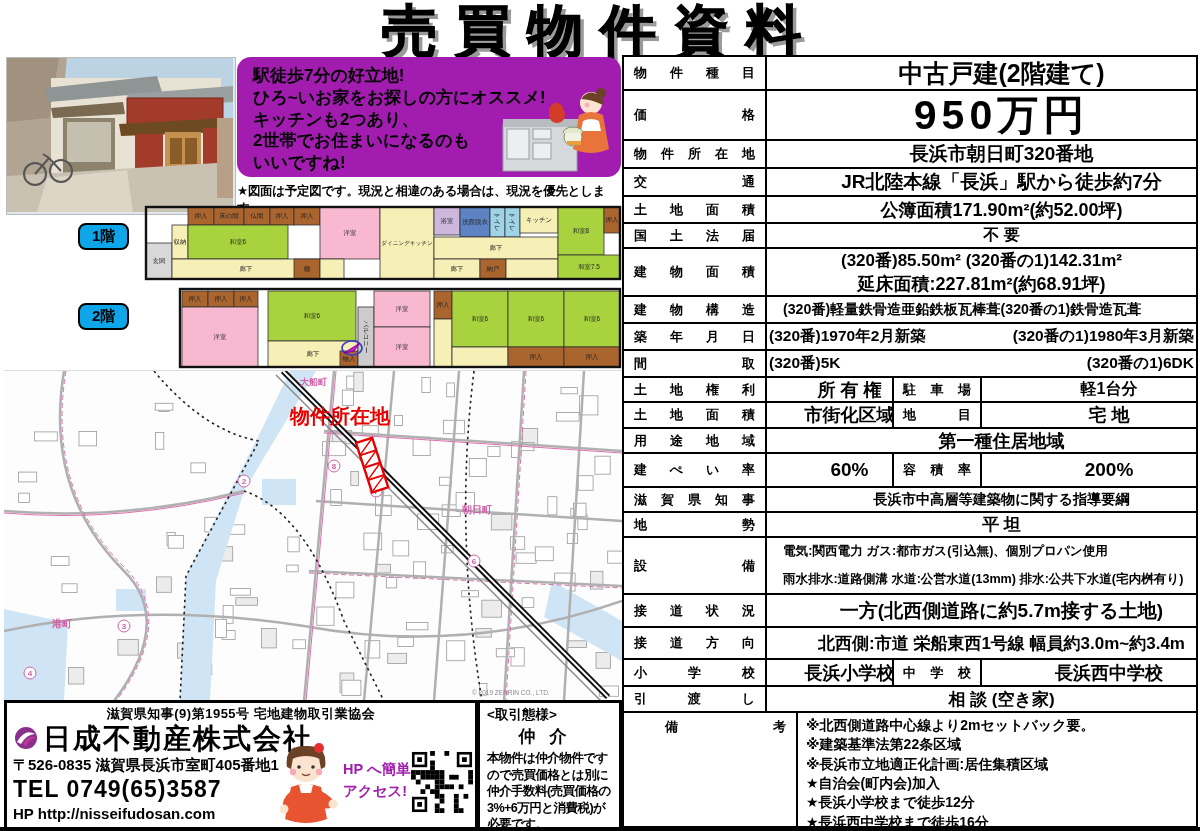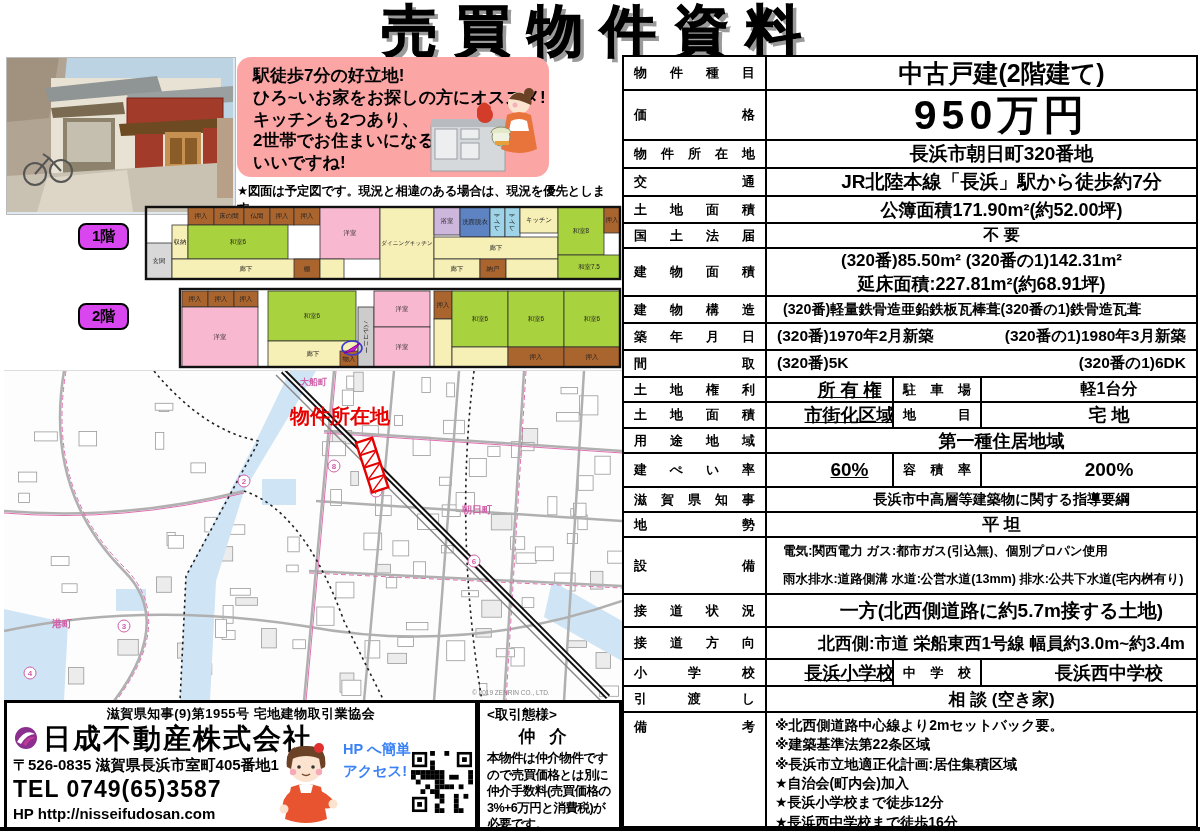--- a/index.html
+++ b/index.html
@@ -6,65 +6,65 @@
   body{width:1200px;height:831px;position:relative;overflow:hidden;
        font-family:"Liberation Sans","DejaVu Sans",sans-serif;color:#000;}
   .sheet{position:absolute;inset:0;}
   
   .title{position:absolute;left:0;top:-6px;width:1200px;text-align:center;
          font-size:56px;font-weight:bold;letter-spacing:0.30em;
          text-shadow:4px 4px 0 #9a9a9a;-webkit-text-stroke:1px #000;}
   
   .leftcol{position:absolute;left:4px;top:55px;width:618px;height:776px;}
   .photo{position:absolute;left:2px;top:2px;width:228px;height:156px;border:1px solid #bbb;background:#dfe8ee;}
-  .pinkbox{position:absolute;left:233px;top:2px;width:312px;height:120px;background:#fca5a5;border-radius:14px;}
+  .pinkbox{position:absolute;left:233px;top:2px;width:384px;height:120px;background:#a21caf;border-radius:14px;}
   .pinkbox .ptxt{position:absolute;left:16px;top:8px;font-size:17px;font-weight:bold;line-height:1.28;}
   .pinkbox svg{position:absolute;right:4px;bottom:2px;}
   .fignote{position:absolute;left:233px;top:128px;width:388px;font-size:12.5px;font-weight:bold;letter-spacing:-0.3px;}
-  .floorlabel{position:absolute;border:2px solid #000;border-radius:8px;background:#d946ef;
+  .floorlabel{position:absolute;border:2px solid #000;border-radius:8px;background:#0ea5e9;
               font-size:15px;font-weight:bold;padding:2px 12px;}
   .fl1{left:74px;top:168px;} .fl2{left:74px;top:248px;}
   .fpwrap{position:absolute;left:140px;top:148px;width:478px;height:170px;}
   .compass{position:absolute;left:336px;top:282px;}
   .map{position:absolute;left:0px;top:315px;width:618px;height:330px;background:#fefefe;border-top:1px solid #ddd;}
   
   .bottomstrip{position:absolute;left:0;top:645px;width:618px;height:131px;display:flex;}
   .companybox{position:relative;width:474px;height:100%;border:3px solid #000;box-sizing:border-box;background:#fff;}
   .dealbox{position:relative;flex:1;height:100%;border:3px solid #000;border-left:2px solid #000;box-sizing:border-box;background:#fff;padding:3px 7px;}
   .license{text-align:center;font-size:13px;font-weight:bold;margin-top:2px;letter-spacing:0.5px;}
   .cname-row{display:flex;align-items:center;margin:0 0 0 4px;height:32px;}
   .cname{font-size:28px;font-weight:bold;letter-spacing:2px;margin-left:2px;}
   .caddr{font-size:15px;font-weight:bold;margin-left:6px;margin-top:1px;}
   .ctel{font-size:23px;font-weight:bold;margin-left:6px;letter-spacing:1px;margin-top:1px;}
   .chp,.cmail{font-size:15px;font-weight:bold;margin-left:6px;margin-top:2px;}
   .girl{position:absolute;left:266px;top:38px;}
-  .hpaccess{position:absolute;left:336px;top:36px;width:80px;color:#3b82f6;font-size:14.5px;font-weight:bold;line-height:1.5;}
+  .hpaccess{position:absolute;left:336px;top:56px;width:80px;color:#a21caf;font-size:14.5px;font-weight:bold;line-height:1.5;}
   .qr{position:absolute;left:404px;top:48px;}
   .deal-h{font-size:13.5px;font-weight:bold;}
   .deal-type{text-align:center;font-size:17px;font-weight:bold;letter-spacing:14px;margin:1px 0 2px 0;}
   .deal-body{font-size:12.6px;font-weight:bold;line-height:1.32;letter-spacing:-0.6px;}
   
   .rtable{position:absolute;left:622px;top:55px;width:576px;height:773px;border:2px solid #000;box-sizing:border-box;background:#fff;}
   .trow{display:flex;border-bottom:2px solid #000;box-sizing:border-box;align-items:stretch;}
   .trow:last-child{border-bottom:none;}
   .lblc{width:143px;min-width:143px;border-right:2px solid #000;box-sizing:border-box;
         display:flex;align-items:center;padding:0 10px;}
   .lblc span{display:block;width:100%;font-size:13px;font-weight:bold;
              text-align:justify;text-align-last:justify;}
   .val{flex:1;display:flex;align-items:center;justify-content:center;font-weight:bold;overflow:hidden;white-space:nowrap;padding-left:40px;}
   .vcol{flex:1;display:flex;flex-direction:column;justify-content:center;overflow:hidden;}
   .vline{text-align:center;font-weight:bold;white-space:nowrap;}
   .vleft{text-align:left;padding-left:16px;}
-  .v2{flex:none;border-right:2px solid #000;box-sizing:border-box;text-decoration:underline;}
+  .v2{flex:none;border-right:2px solid #000;box-sizing:border-box;}
   .subl{width:88px;min-width:88px;border-right:2px solid #000;box-sizing:border-box;display:flex;align-items:center;padding:0 9px;}
   .subl span{display:block;width:100%;font-size:13px;font-weight:bold;text-align:justify;text-align-last:justify;}
-  .split{flex:1;display:flex;align-items:center;font-weight:bold;padding:0 10px;justify-content:space-between;overflow:hidden;text-align:right;}
+  .split{flex:1;display:flex;align-items:center;font-weight:bold;padding:0 2px;justify-content:space-between;overflow:hidden;text-align:right;}
   .remk{flex:1;padding:3px 8px;display:flex;flex-direction:column;justify-content:flex-start;}
   .remk div{font-size:14px;font-weight:bold;line-height:1.38;white-space:nowrap;}
-  .lbltop{align-items:flex-start;padding-top:5px;}
+  .lbltop{align-items:flex-start;padding-top:5px;margin-left:31px;}
   
   .fs25{font-size:25px;} .fs42{font-size:41px;letter-spacing:5px;} .fs19{font-size:19px;}
   .fs18{font-size:18px;} .fs17{font-size:17px;} .fs16{font-size:16px;} .fs15{font-size:15.5px;}
   .fs14{font-size:14.2px;} .fs13{font-size:12.6px;}
   .sheetbottom{position:absolute;left:0;bottom:0;width:1200px;height:4px;background:#000;}
 </style>
 </head>
 <body>
 
 <div class="sheet">

